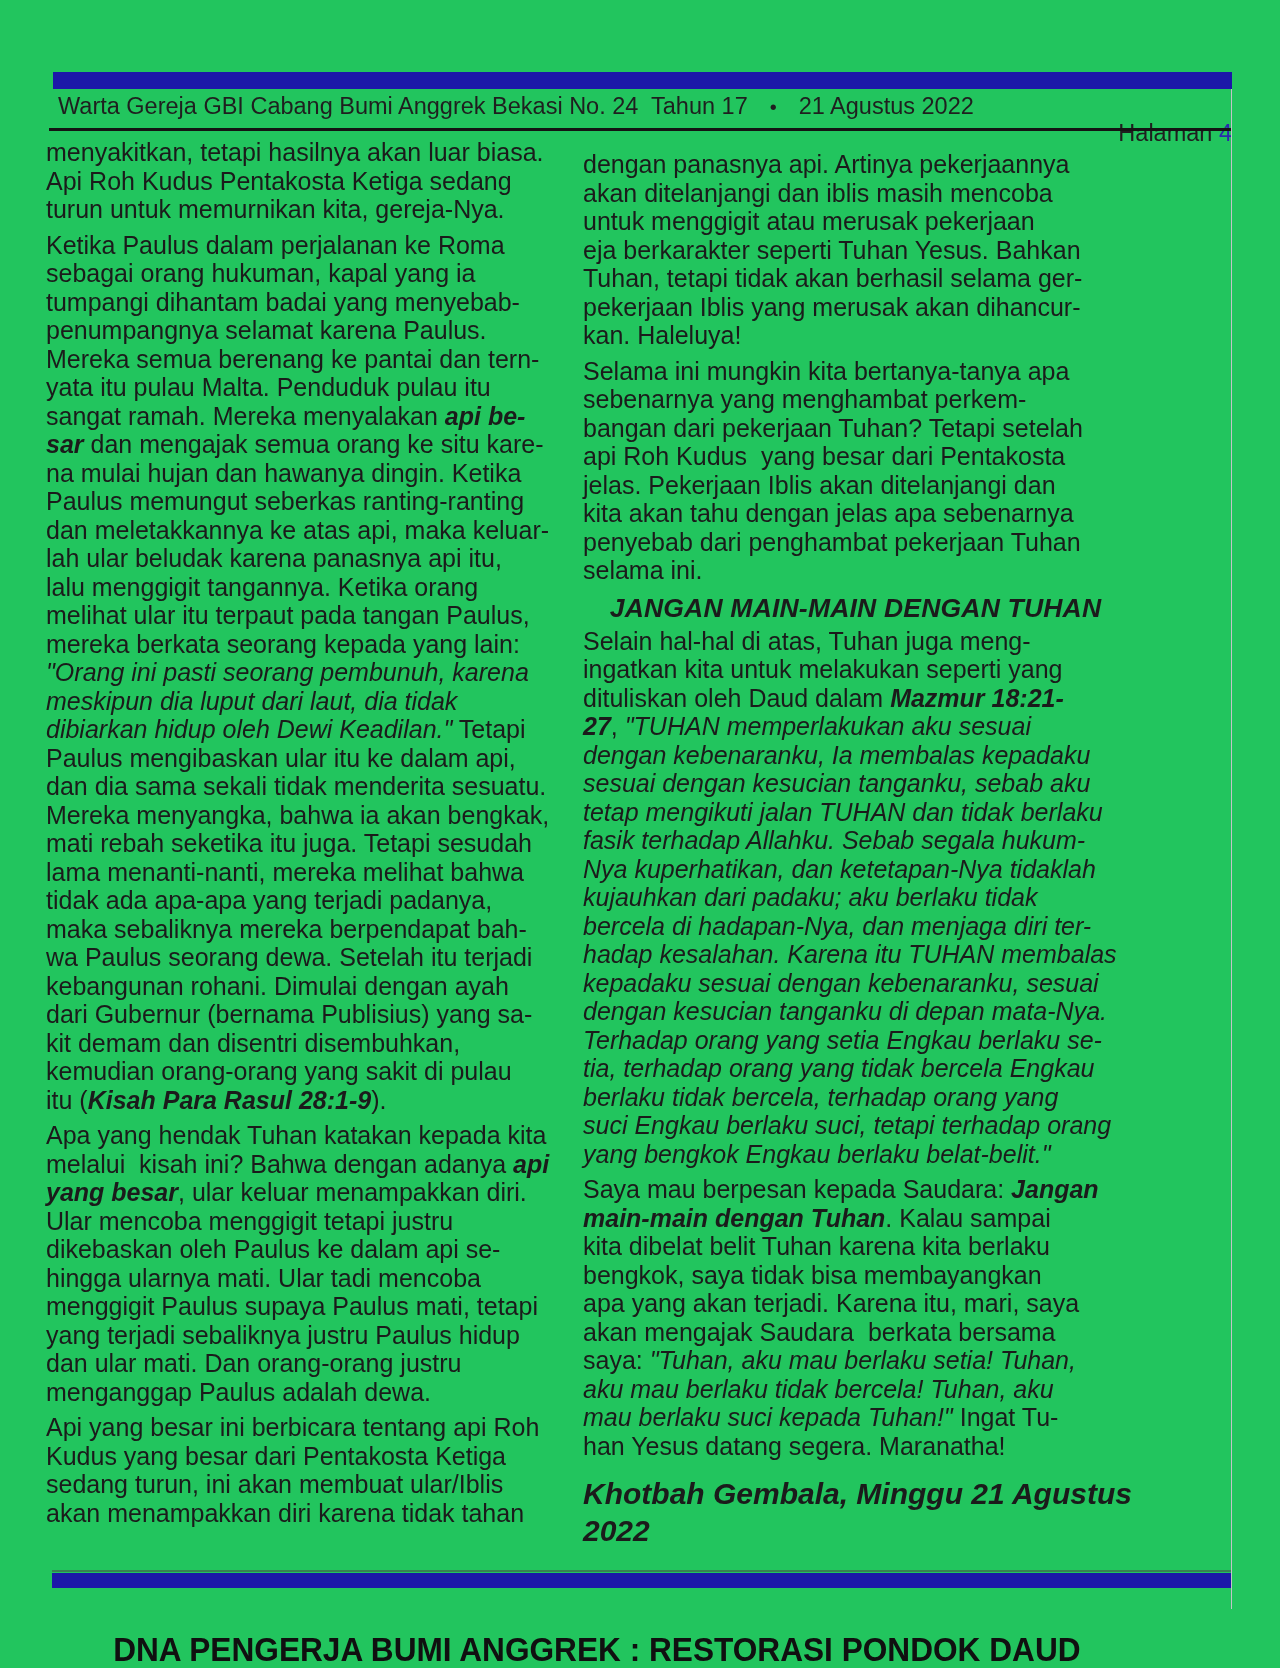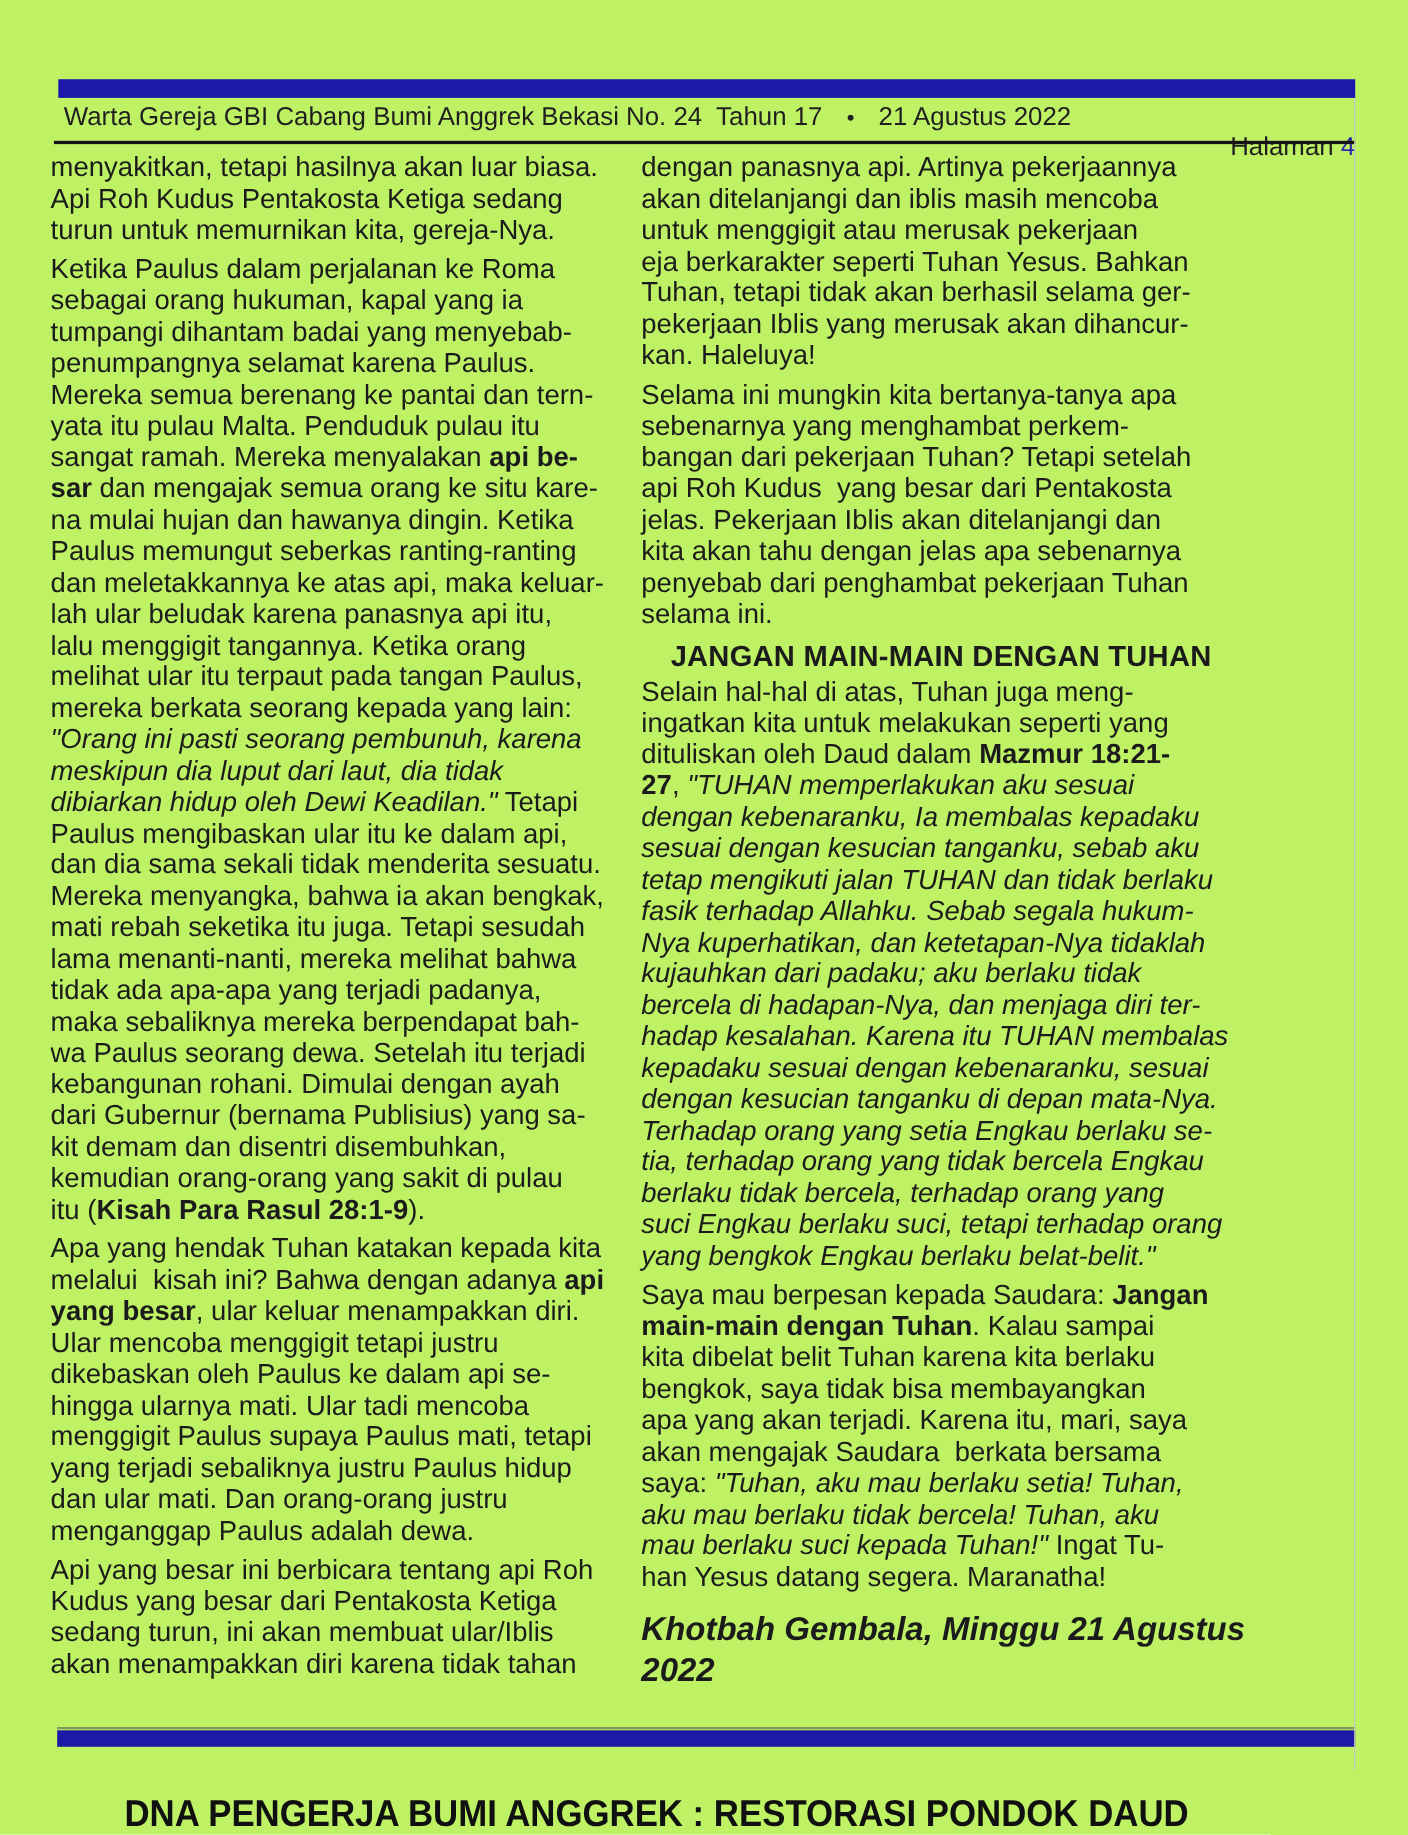--- a/index.html
+++ b/index.html
@@ -1,32 +1,32 @@
 <!DOCTYPE html>
 <html style="--bar-blue: #1c18a8; --page-number-blue: #2b28ae; --body-text: #1b1b1b;"><head>
 <meta charset="utf-8">
 <style>
   html,body{margin:0;padding:0;background:#ffffff;}
-  .page{position:relative;width:1280px;height:1668px;background:#bef264;overflow:hidden;
+  .page{position:relative;width:1280px;height:1668px;background:#22c55e;overflow:hidden;
         font-family:"Liberation Sans",sans-serif;color:var(--body-text,#1b1b1b);}
   .topbar{position:absolute;left:53px;top:72px;width:1179px;height:17px;background:var(--bar-blue,#1c18a8);}
   .header{position:absolute;left:58px;top:93px;width:1174px;display:flex;justify-content:space-between;
           font-size:23.5px;color:#1f1f1f;white-space:pre;}
   .header-left{display:flex;align-items:baseline;}
   .bullet{margin:0 22px;font-size:20px;}
   .pagenum{color:var(--page-number-blue,#2b28ae);}
   .rule{position:absolute;left:49px;top:128px;width:1183px;height:3px;background:#141414;}
   .columns{position:absolute;left:46px;top:138px;width:1150px;display:flex;}
   .col{flex:none;}
   .col-left{width:537px;}
-  .col-right{width:545px;}
+  .col-right{width:545px;margin-top:12px;}
   .line{font-size:25px;line-height:28.5px;white-space:pre;}
   .block{margin:0 0 7px 0;}
   .s-n{font-style:normal;font-weight:400;}
-  .s-b{font-weight:700;}
+  .s-b{font-weight:700;font-style:italic;}
   .s-i{font-style:italic;}
   .s-bi{font-weight:700;font-style:italic;}
   .block.heading{margin:4px 0 3px 0;}
   .block.heading .line{font-size:26.5px;line-height:32px;font-weight:700;letter-spacing:.2px;text-align:center;}
   .block.signature{margin-top:15px;}
   .block.signature .line{font-size:30px;line-height:37px;}
   .footline{position:absolute;left:52px;top:1570px;width:1180px;height:2px;background:#4a4a4a;opacity:.55;}
   .footbar{position:absolute;left:52px;top:1573px;width:1180px;height:15px;background:var(--bar-blue,#1c18a8);}
   .footer-text{position:absolute;left:78px;top:1591px;font-size:34px;font-weight:700;color:#101010;
                transform:scaleX(0.93);transform-origin:left top;white-space:pre;}

